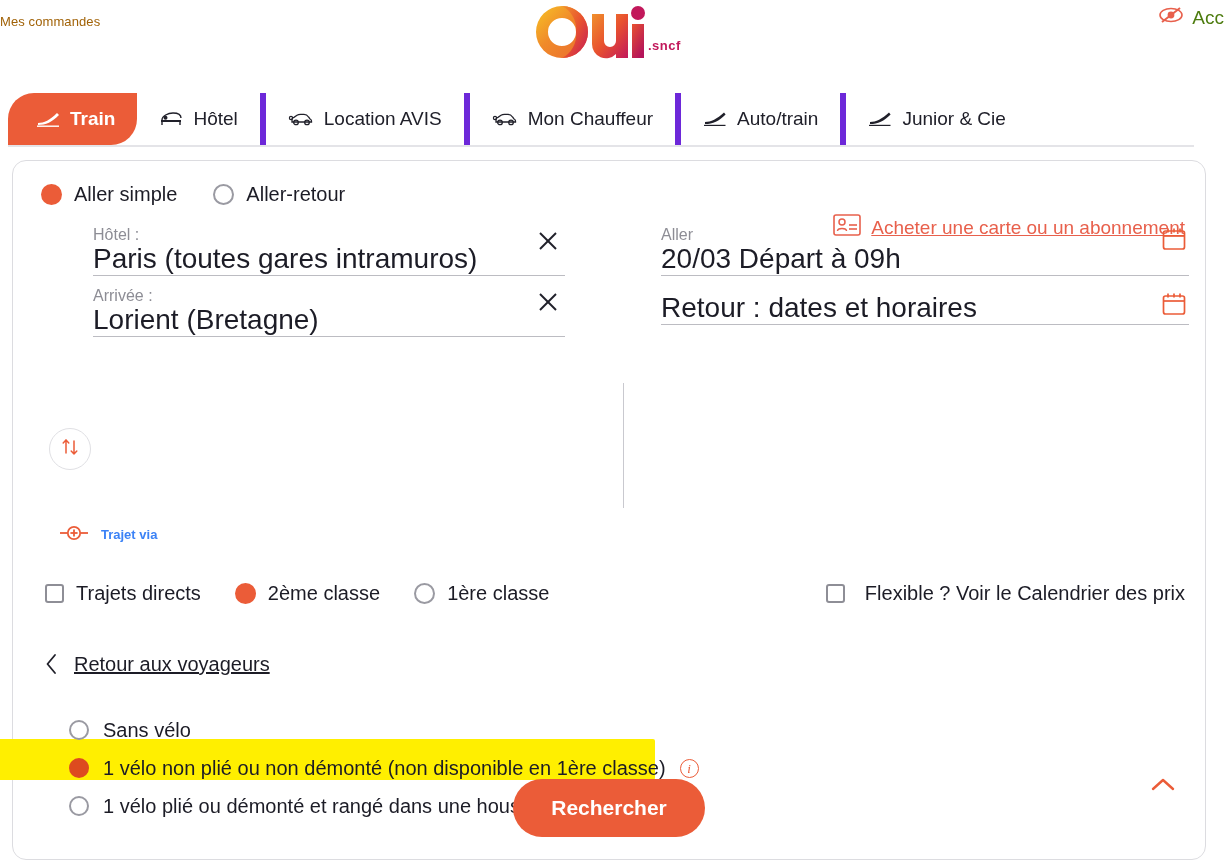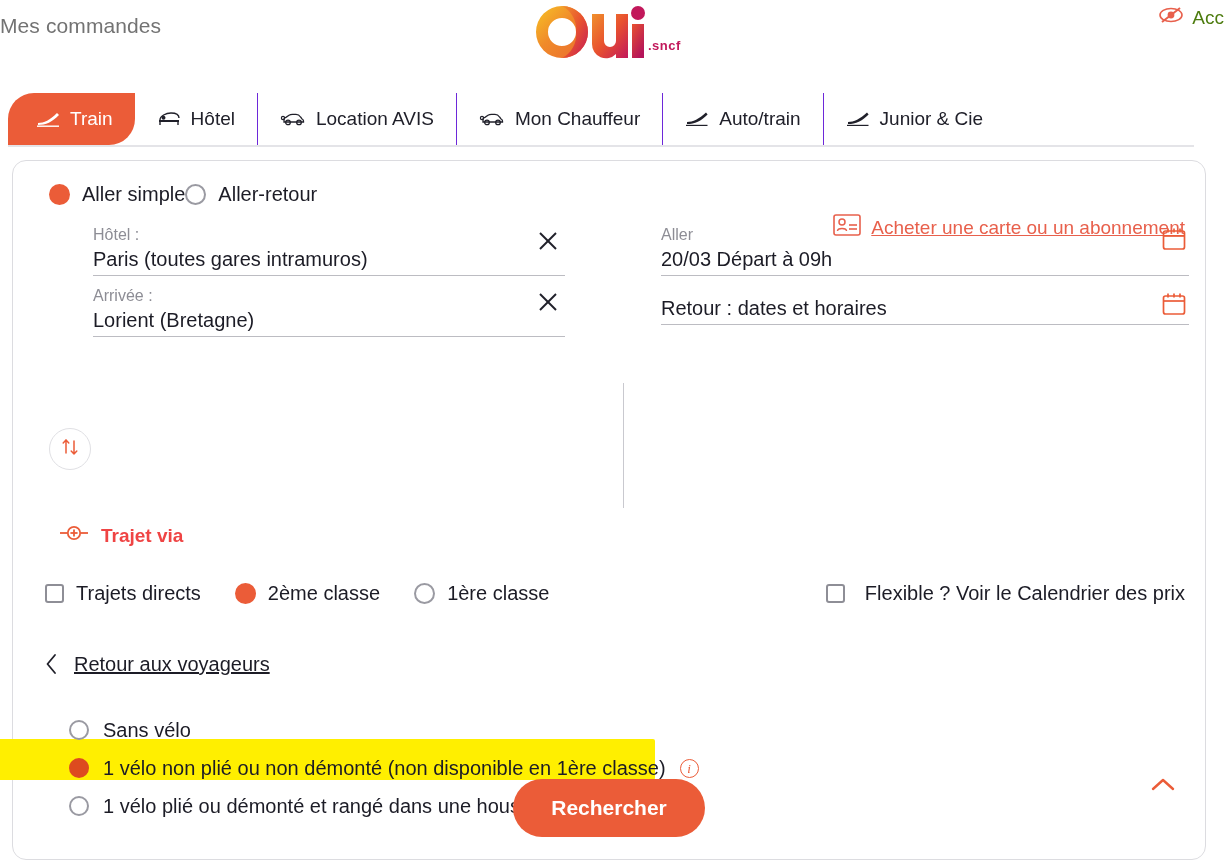--- a/index.html
+++ b/index.html
@@ -9,21 +9,21 @@
     background: #ffffff;
     font-family: "Liberation Sans", sans-serif;
     overflow: hidden;
   }
   .page { position: relative; width: 1224px; height: 864px; background: #fff; }
 
   
   .header { position: absolute; top: 0; left: 0; width: 1224px; height: 88px; }
   .mes-commandes {
     position: absolute; left: 0px; top: 14px;
-    font-size: 21px; color: #737373; letter-spacing: .1px;
+    font-size: 13px; color: #a16207; letter-spacing: .1px;
   }
   .logo-wrap {
     position: absolute; left: 528px; top: 2px; width: 170px; height: 62px;
   }
   .logo-sub {
     position: absolute; left: 120px; top: 36px;
     font-size: 13px; font-weight: bold; color: #c2185b; letter-spacing: .5px;
   }
   .accessibility {
     position: absolute; right: 0px; top: 6px;
@@ -35,48 +35,49 @@
   .tabs {
     position: absolute; left: 8px; top: 93px;
     height: 52px; display: flex; align-items: stretch;
     background: #fff;
     border-radius: 26px;
   }
   .tab {
     display: flex; align-items: center; gap: 10px;
     padding: 0 22px; height: 52px;
     font-size: 19px; color: #20202a; white-space: nowrap;
-    border-right: 1px solid #6d28d9;
+    border-right: 6px solid #6d28d9;
     background: #fff;
     cursor: pointer;
   }
   .tab:last-child { border-right: none; border-radius: 0 26px 26px 0; }
   .tab.active {
     background: #eb5c38; color: #fff;
     border-radius: 26px 0 26px 0;
     border-right: none;
     padding-left: 28px;
+    font-weight: bold;
   }
   .tabs-underline {
     position: absolute; left: 8px; top: 145px; width: 1186px; height: 2px;
     background: #e4e4e8;
   }
   .tab-icon { display: inline-flex; align-items: center; }
 
   
   .card {
     position: absolute; left: 12px; top: 160px;
     width: 1194px; height: 700px;
     background: #fff;
     border: 1px solid #dcdce0;
     border-radius: 14px;
   }
 
   
-  .triptype-row { position: absolute; left: 36px; top: 22px; display: flex; align-items: flex-end; }
+  .triptype-row { position: absolute; left: 28px; top: 22px; display: flex; align-items: flex-end; gap: 36px; }
   .opt { display: flex; align-items: center; gap: 12px; cursor: pointer; font-size: 20px; color: #1c1c26; }
   .radio { width: 21px; height: 21px; border-radius: 50%; border: 2px solid #9a9aa2; background: #fff; flex: none; }
   .radio.sel { border: none; background: #eb5c38; width: 21px; height: 21px; }
   .radio.sel-dark { border: none; background: #dd4b1f; }
   .cbx { width: 19px; height: 19px; border: 2px solid #8e8e96; border-radius: 3px; background: #fff; flex: none; }
 
   .buy-card-link {
     position: absolute; right: 20px; top: 22px;
     display: flex; align-items: center; gap: 10px;
     color: #e8604c; font-size: 19px; white-space: nowrap; cursor: pointer; margin-top: 31px;
@@ -85,33 +86,33 @@
 
   
   .swap-btn {
     position: absolute; left: 36px; top: 267px;
     width: 42px; height: 42px; border-radius: 50%;
     border: 1px solid #e0e0e4; background: #fff;
     display: flex; align-items: center; justify-content: center; cursor: pointer;
   }
   .field { position: absolute; }
   .field .lab { font-size: 16px; color: #8d8d95; line-height: 20px; }
-  .field .val { font-size: 20px; color: #1c1c26; line-height: 28px; }
+  .field .val { font-size: 28px; color: #1c1c26; line-height: 28px; }
   .field .rule { height: 1px; background: #bcbcc2; margin-top: 2px; }
   .clear-x { position: absolute; right: 6px; bottom: 24px; width: 22px; height: 22px; cursor: pointer; }
 
   .divider-v { position: absolute; left: 610px; top: 222px; width: 1px; height: 125px; background: #c9c9cf; }
 
   .cal-icon { position: absolute; right: 2px; bottom: 20px; cursor: pointer; }
 
   
   .trajet-via {
     position: absolute; left: 46px; top: 362px;
     display: flex; align-items: center; gap: 12px;
-    color: #ef4444; font-size: 19px; font-weight: bold; cursor: pointer; text-align: right;
+    color: #3b82f6; font-size: 13px; font-weight: bold; cursor: pointer; text-align: right;
   }
 
   
   .opts-row { position: absolute; left: 32px; top: 421px; display: flex; align-items: center; gap: 34px; }
   .flex-opt { position: absolute; right: 20px; top: 421px; display: flex; align-items: center; gap: 20px; font-size: 20px; color: #1c1c26; cursor: pointer; }
 
   
   .back-link { position: absolute; left: 32px; top: 492px; display: flex; gap: 16px; cursor: pointer; }
   .back-link .lbl { font-size: 20px; color: #1c1c26; text-decoration: underline; }
 

